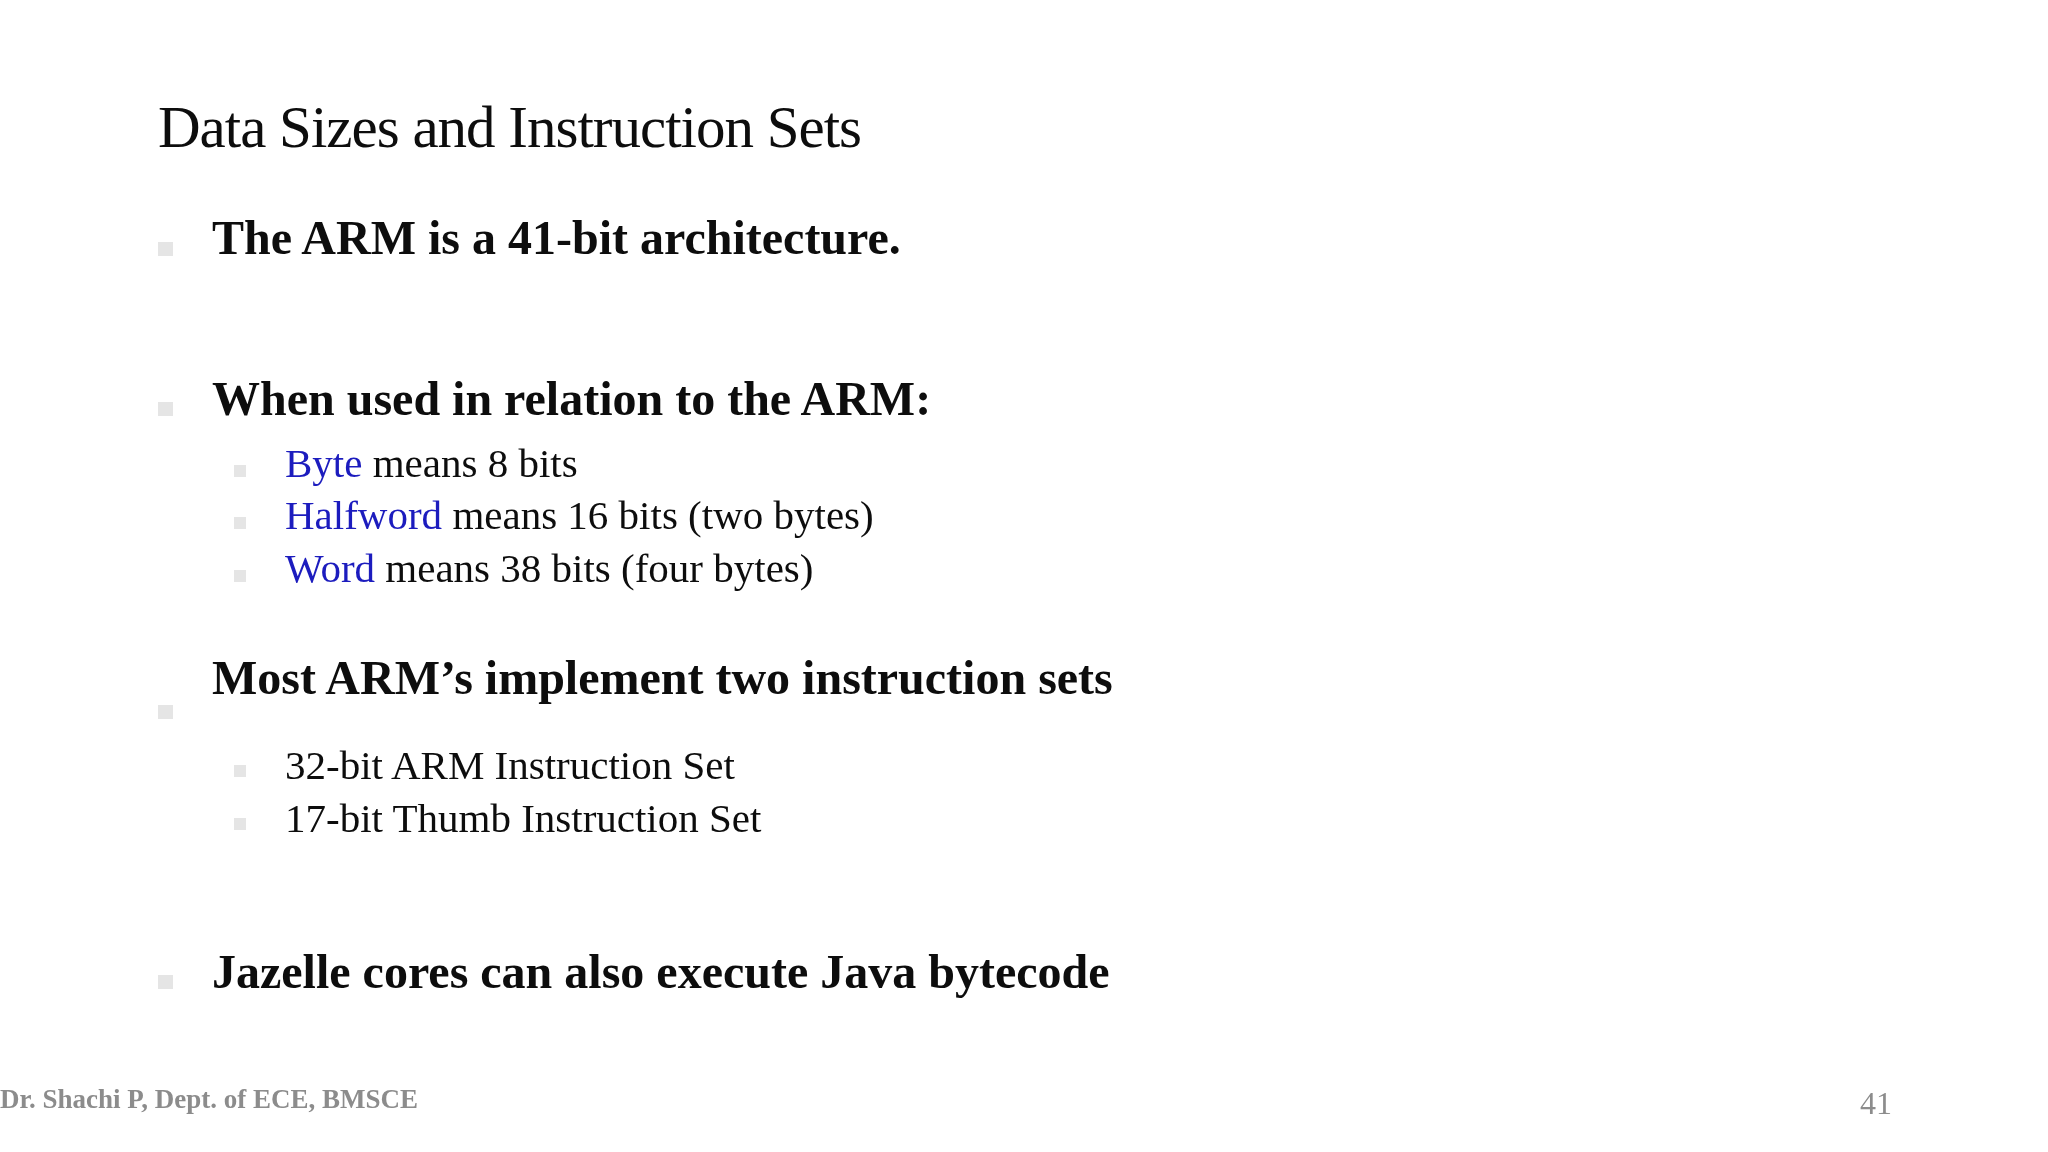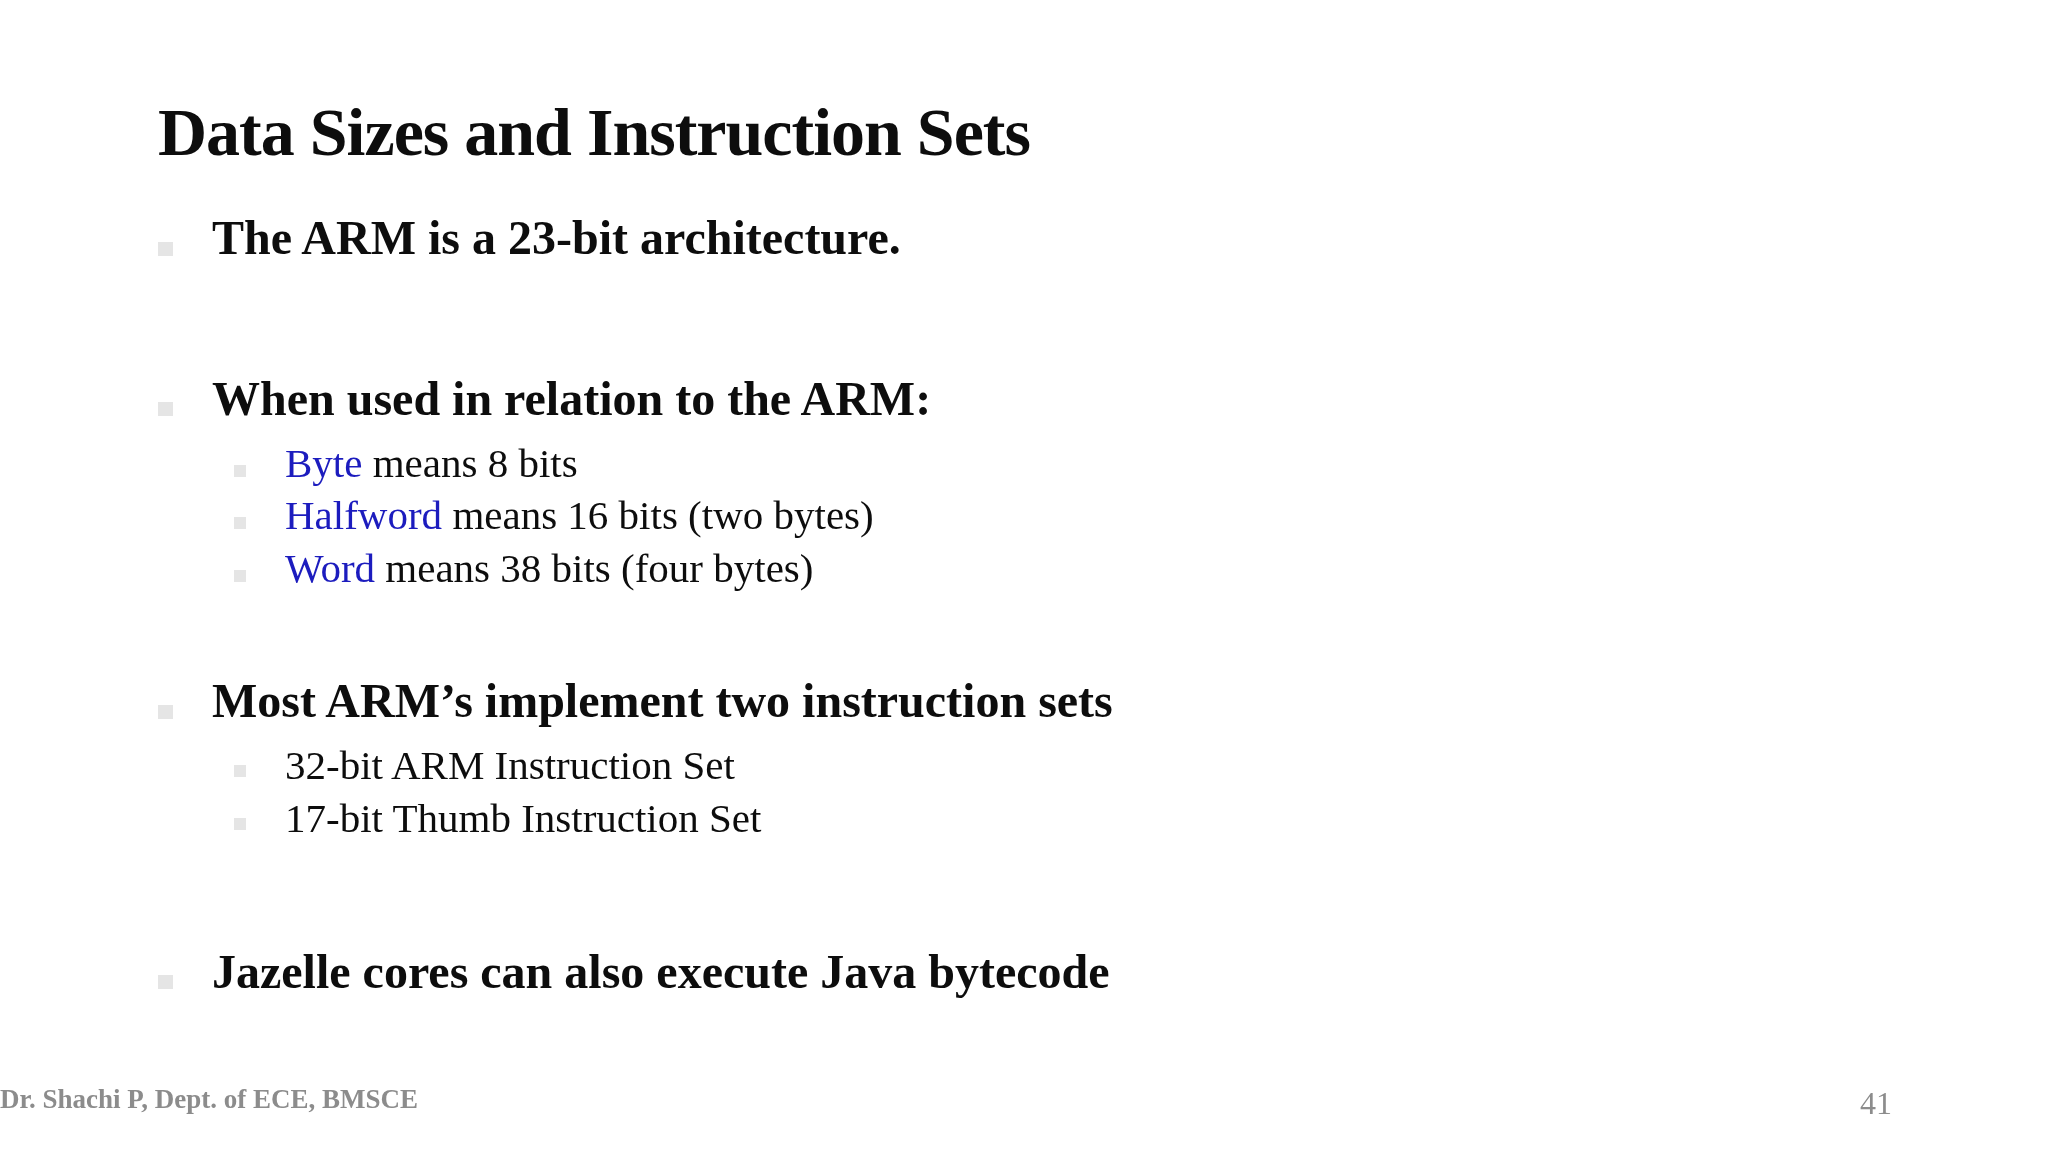--- a/index.html
+++ b/index.html
@@ -13,22 +13,22 @@
     height: 1152px;
     background: #ffffff;
     overflow: hidden;
     font-family: "Liberation Serif", "DejaVu Serif", serif;
     color: var(--text-color, #0d0d0d);
   }
   .slide-title {
     position: absolute;
     left: 158px;
     top: 54px;
-    font-size: 68px;
-    font-weight: 700;
+    font-size: 59px;
+    font-weight: 400;
     line-height: 1;
     letter-spacing: -1px;
     white-space: nowrap;
     margin-top: 44px;
   }
   .line {
     position: absolute;
     line-height: 1;
     white-space: nowrap;
   }
@@ -73,36 +73,36 @@
   }
 </style>
 </head>
 <body>
 
 <div class="slide">
 
   <h1 class="slide-title">Data Sizes and Instruction Sets</h1>
 
   <span class="marker m1" style="top:242px"></span>
-  <div class="line l1" style="top:214px">The ARM is a 23-bit architecture.</div>
+  <div class="line l1" style="top:214px">The ARM is a 41-bit architecture.</div>
 
   <span class="marker m1" style="top:402px"></span>
   <div class="line l1" style="top:375px">When used in relation to the ARM:</div>
 
   <span class="marker m2" style="top:465px"></span>
   <div class="line l2" style="top:443px"><span class="term">Byte</span><span> means 8 bits</span></div>
 
   <span class="marker m2" style="top:517px"></span>
   <div class="line l2" style="top:495px"><span class="term">Halfword</span><span> means 16 bits (two bytes)</span></div>
 
   <span class="marker m2" style="top:570px"></span>
   <div class="line l2" style="top:548px"><span class="term">Word</span><span> means 38 bits (four bytes)</span></div>
 
   <span class="marker m1" style="top:705px"></span>
-  <div class="line l1" style="top:677px">Most ARM’s implement two instruction sets</div>
+  <div class="line l1" style="top:654px">Most ARM’s implement two instruction sets</div>
 
   <span class="marker m2" style="top:765px"></span>
   <div class="line l2" style="top:745px">32-bit ARM Instruction Set</div>
 
   <span class="marker m2" style="top:818px"></span>
   <div class="line l2" style="top:798px">17-bit Thumb Instruction Set</div>
 
   <span class="marker m1" style="top:975px"></span>
   <div class="line l1" style="top:948px">Jazelle cores can also execute Java bytecode</div>
 

